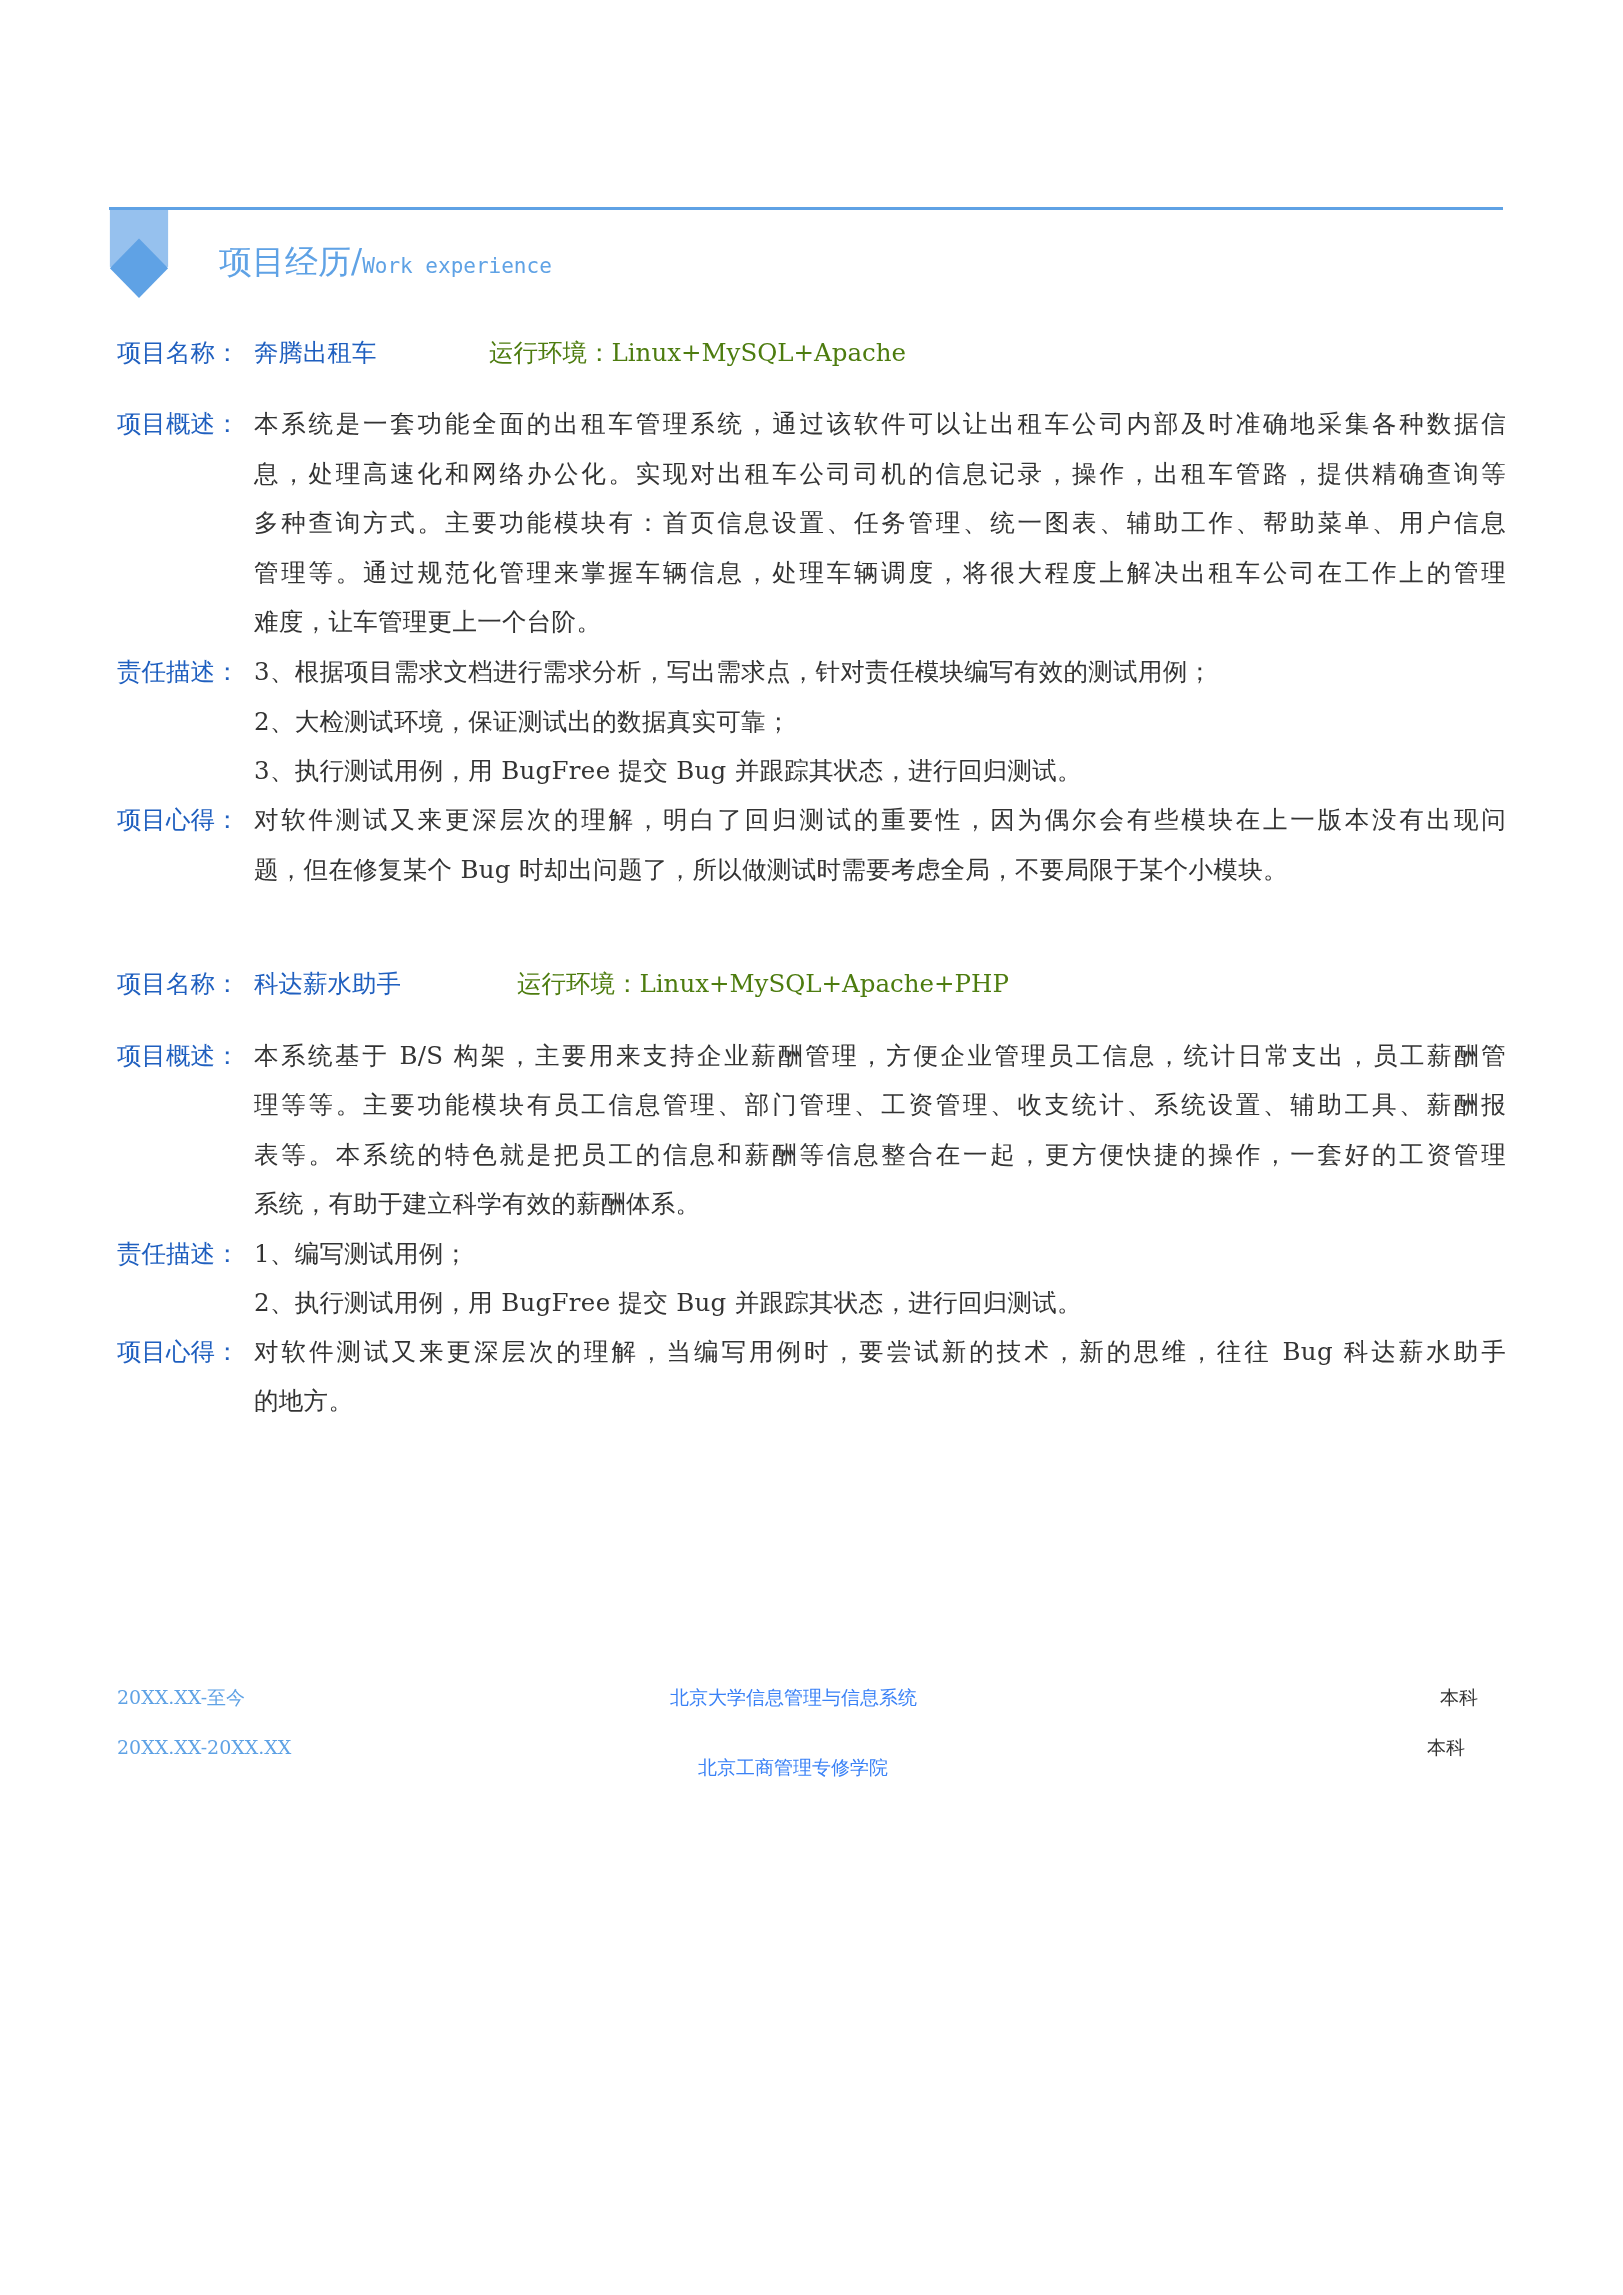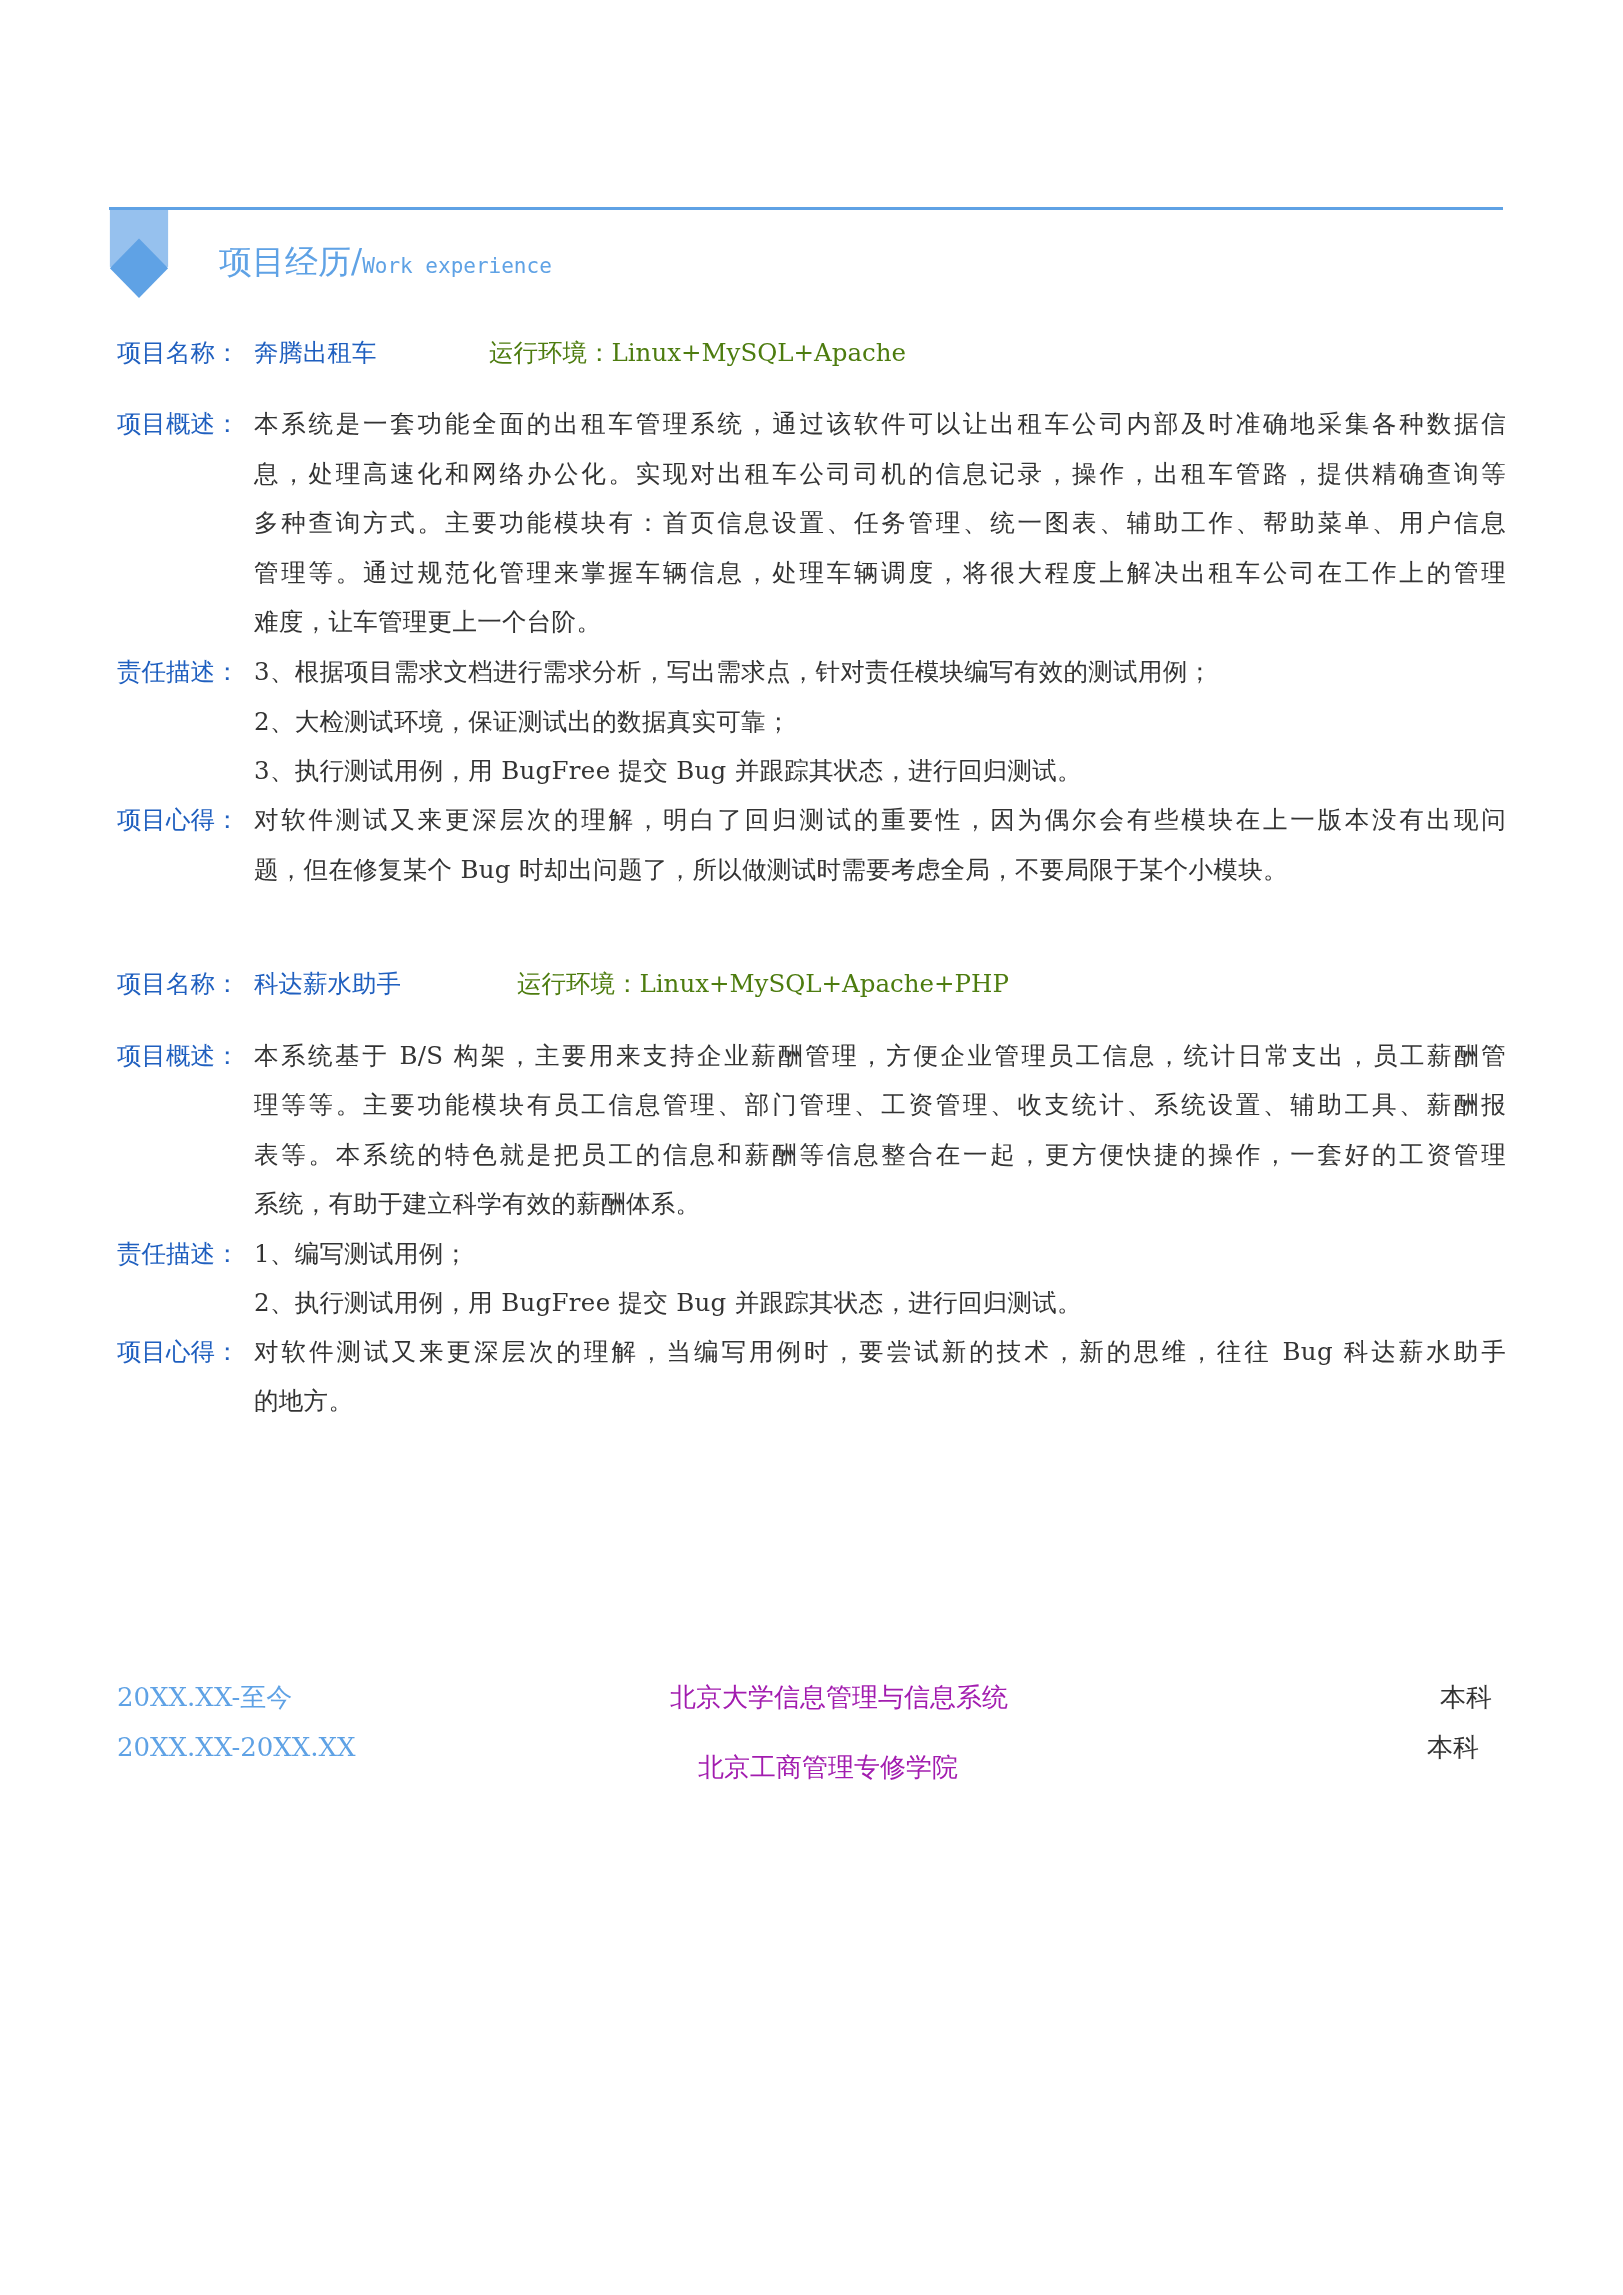--- a/index.html
+++ b/index.html
@@ -14,23 +14,23 @@
   .section-title .en { font-family: "DejaVu Sans Mono", "Liberation Mono", monospace; font-size: 21px; }
 
   .row { position: absolute; left: 117px; height: 49px; line-height: 49px; font-size: 24.5px; white-space: nowrap; }
   .lbl { color: #1f5fbf; position: absolute; left: 0; top: 0; }
   .txt { color: #333333; position: absolute; left: 137px; top: 0; width: 1252px; text-align: justify; text-align-last: justify; letter-spacing: 0.3px; }
   .txt.last { text-align-last: left; }
   .name-val { color: #1f5fbf; position: absolute; left: 137px; top: 0; }
   .env { color: #4d7c0f; position: absolute; top: 0; }
   .env .mono { font-family: "DejaVu Serif", "Liberation Serif", serif; }
 
-  .edu-row { position: absolute; left: 117px; width: 1391px; height: 41px; line-height: 41px; font-size: 26px; text-align: right; }
+  .edu-row { position: absolute; left: 117px; width: 1391px; height: 41px; line-height: 41px; font-size: 19px; text-align: right; }
   .edu-date { position: absolute; left: 0; top: 0; color: #5fa2e5; white-space: nowrap; }
-  .edu-school { position: absolute; top: 0; color: #a21caf; white-space: nowrap; }
+  .edu-school { position: absolute; top: 0; color: #3b82f6; white-space: nowrap; }
   .edu-degree { position: absolute; top: 0; color: #333; white-space: nowrap; }
 </style>
 </head>
 <body>
 
 <div class="page">
 
   <div class="section-header" style="top:207px;">
     <div class="section-rule"></div>
     <svg class="section-icon" viewBox="0 0 88 136" width="60" height="93">

